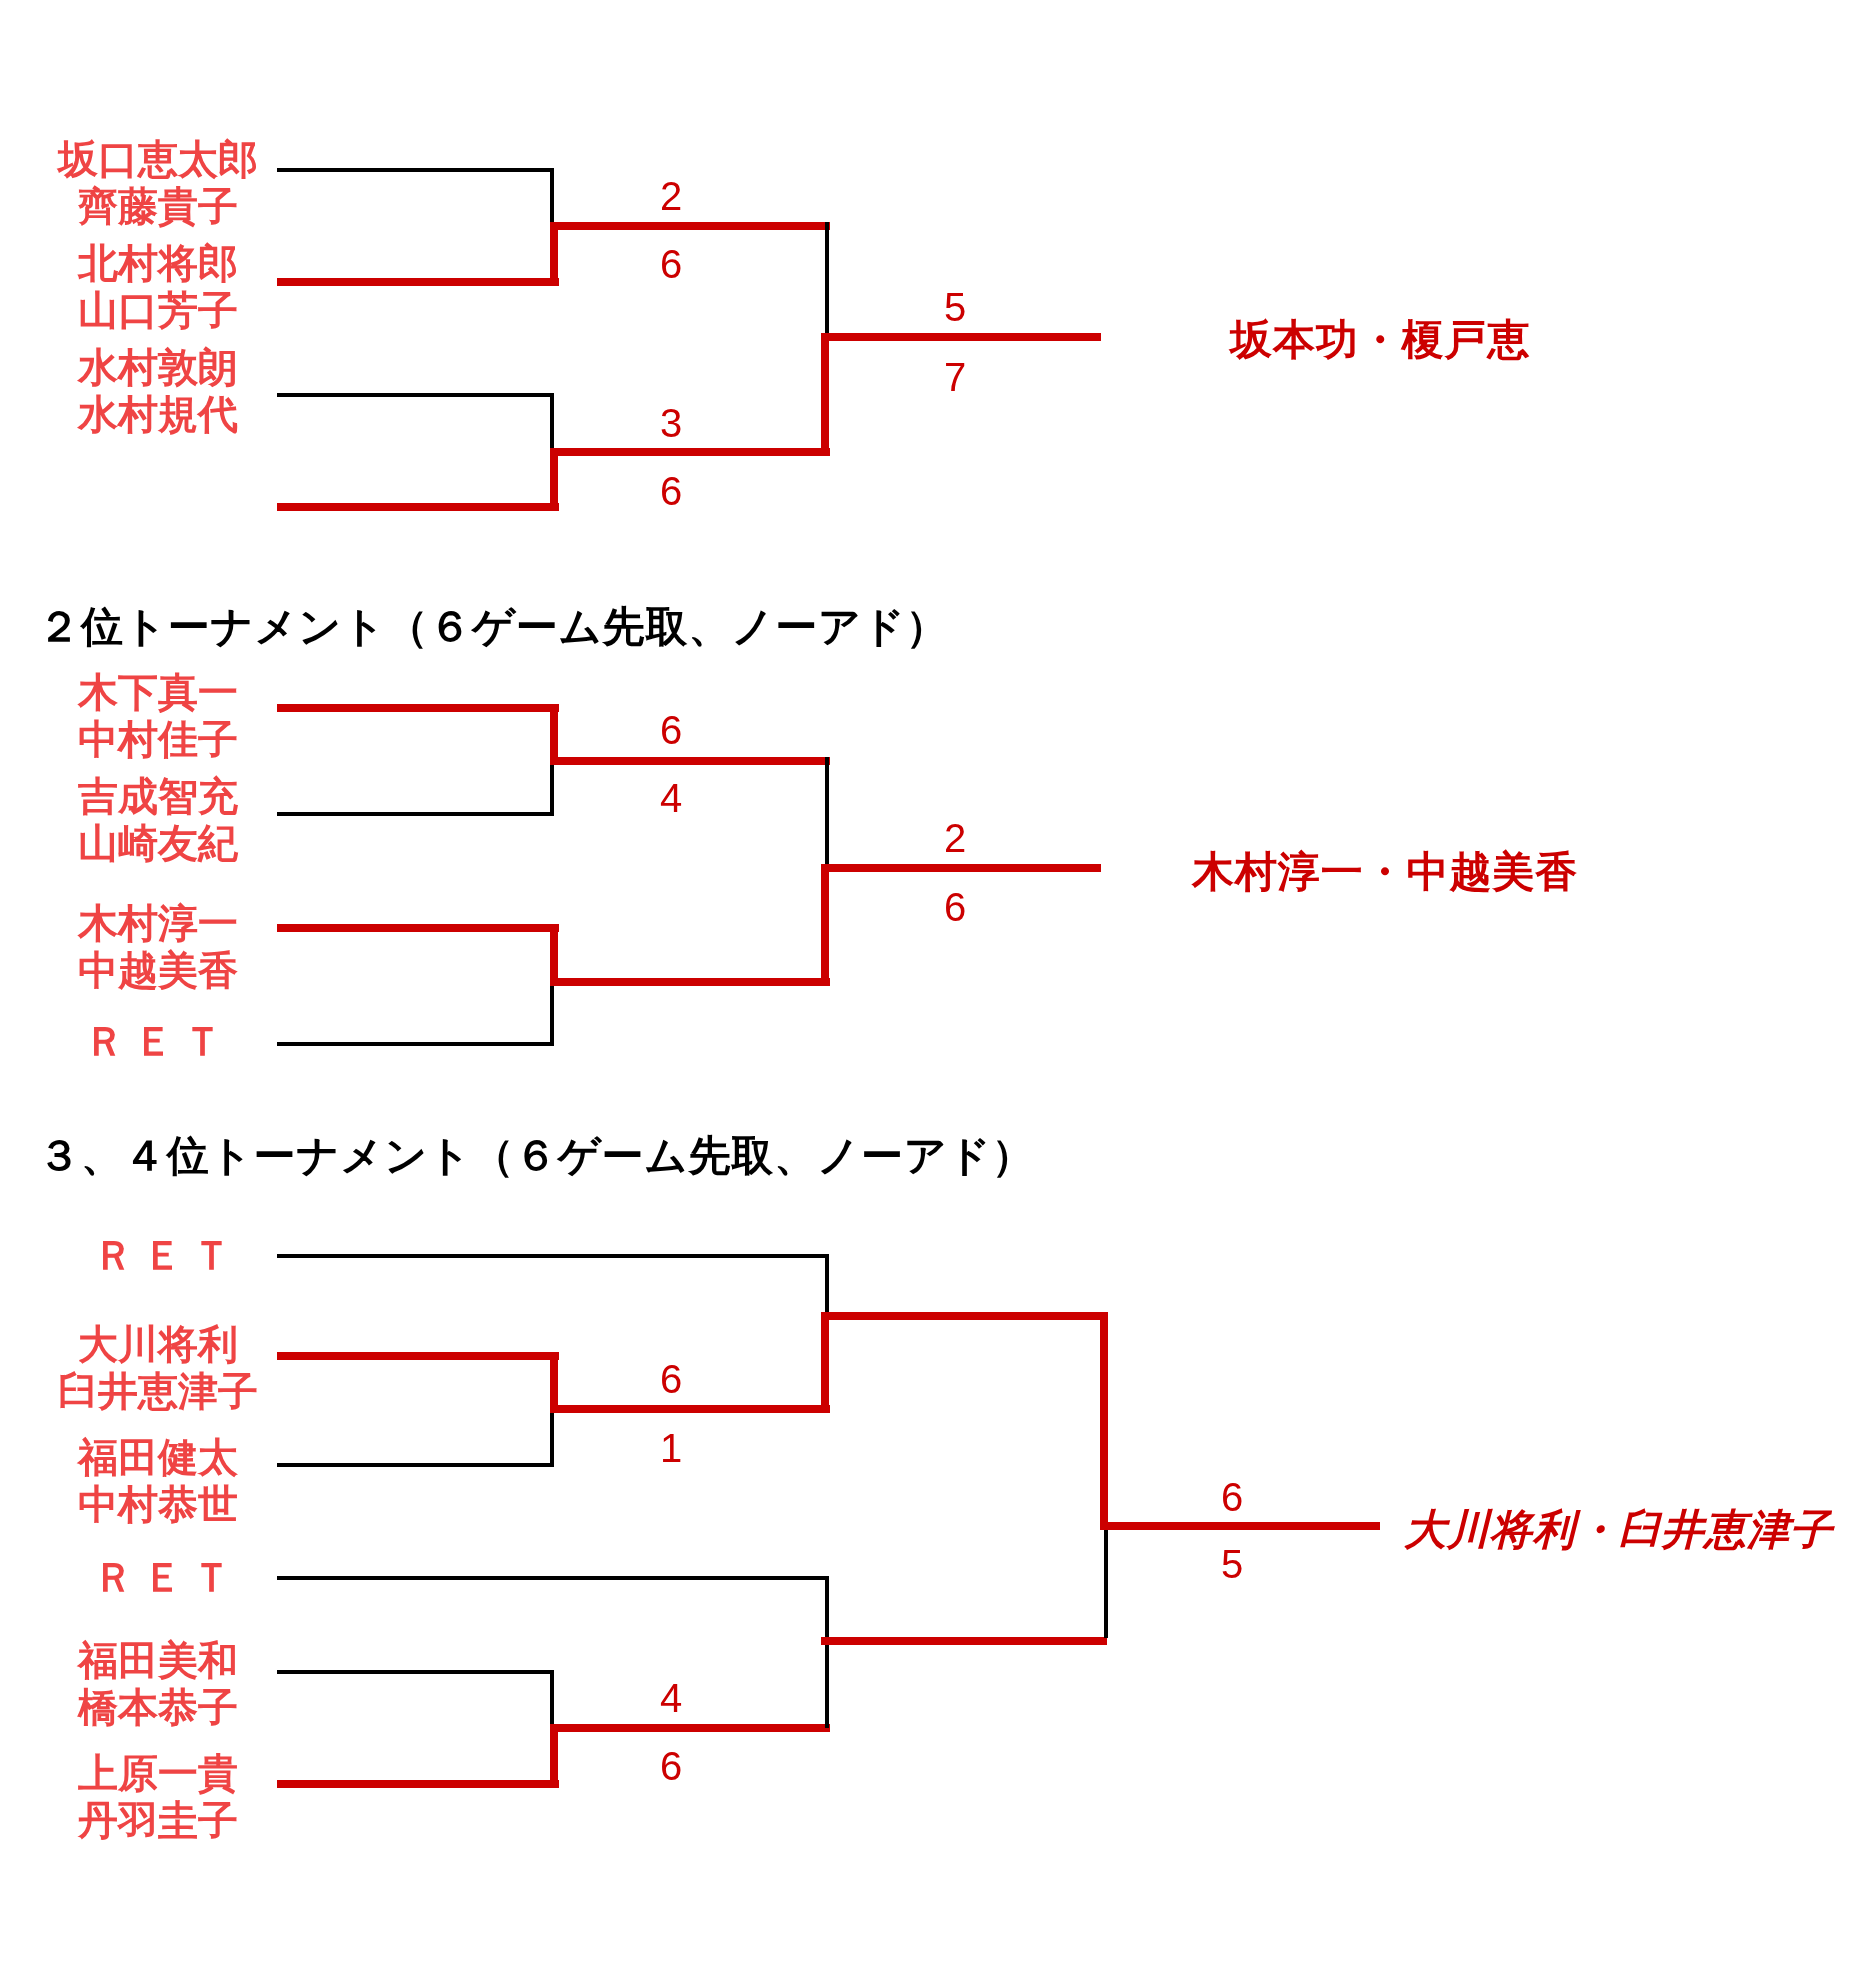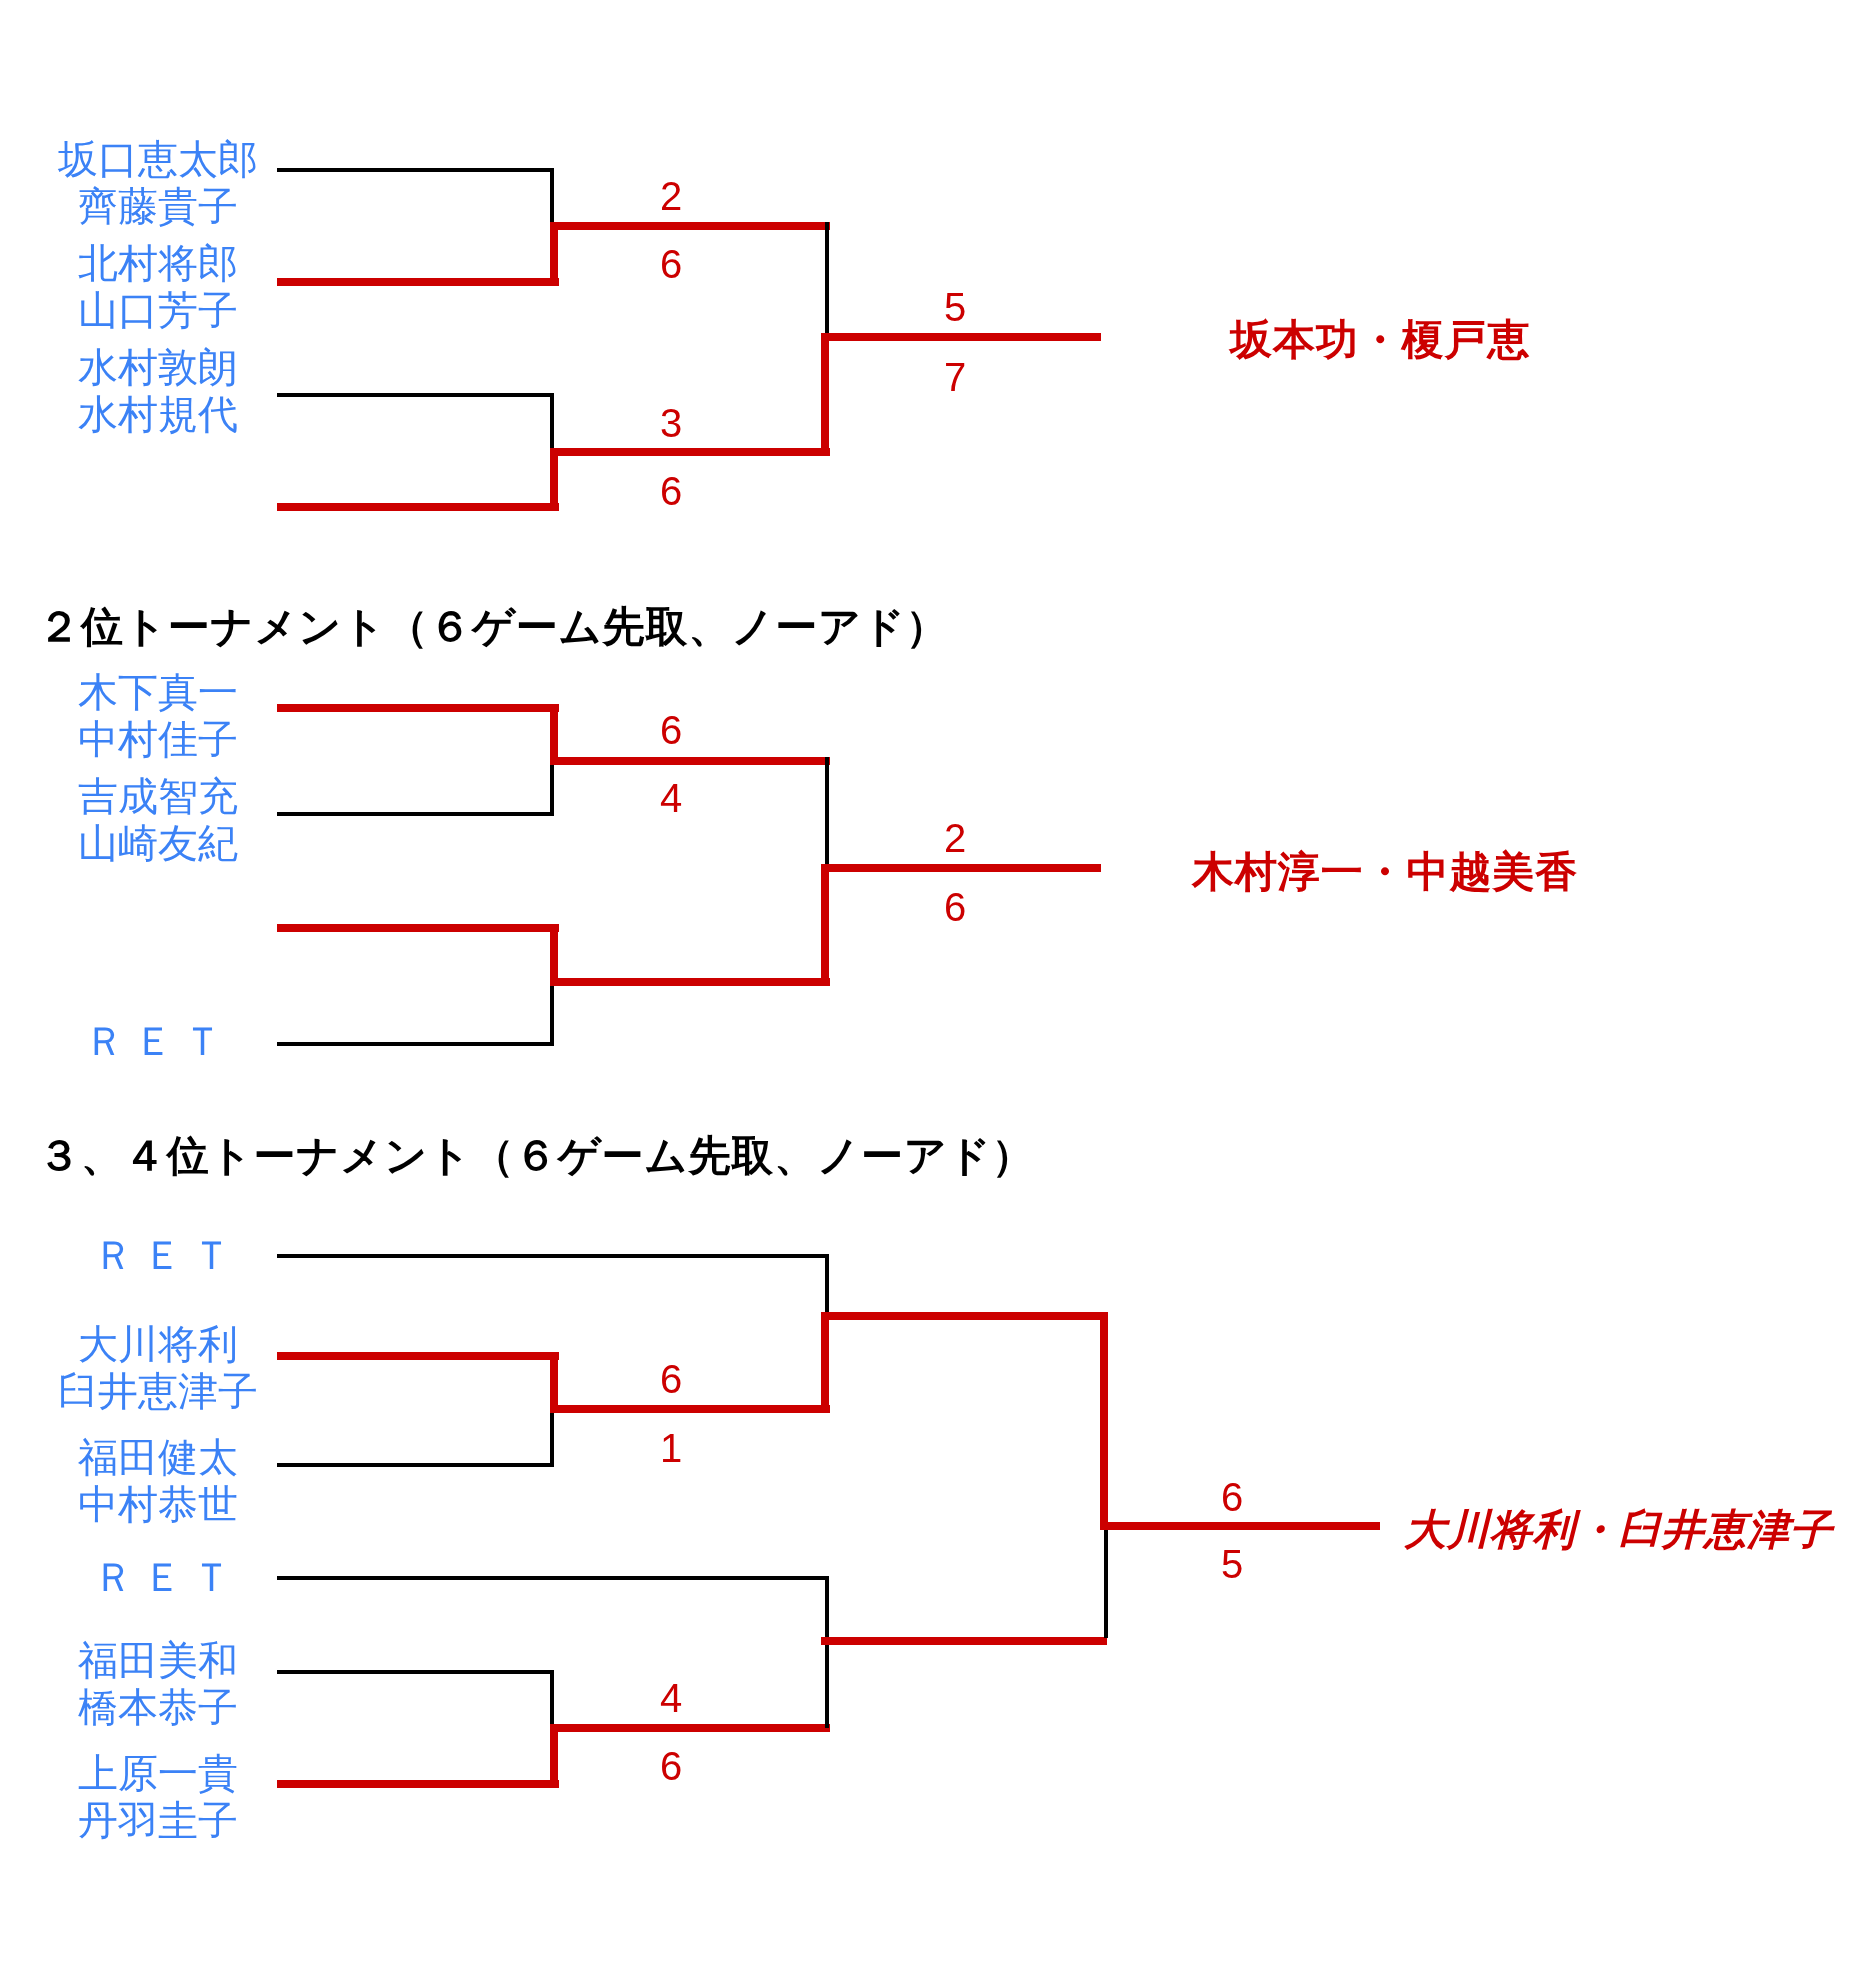--- a/index.html
+++ b/index.html
@@ -9,23 +9,23 @@
     color:#000;overflow:hidden;
   }
   .page{position:absolute;inset:0;}
 
   .heading{
     position:absolute;font-size:42px;font-weight:700;
     letter-spacing:0.9px;white-space:nowrap;color:#000;
   }
 
   .name{
-    position:absolute;font-size:40px;font-weight:400;
+    position:absolute;font-size:40px;font-weight:700;
     text-align:center;white-space:nowrap;line-height:1.18;
-    color:#3b82f6;
+    color:#ef4444;
   }
   .name .ln{display:block;}
   .ret{letter-spacing:9px;}
 
   .score{
     position:absolute;font-size:40px;font-weight:500;
     color:#cc0000;white-space:nowrap;text-align:center;
   }
 
   .winner{
@@ -86,20 +86,24 @@
 
   <div class="heading" style="left:38px;top:599px;">２位トーナメント（６ゲーム先取、ノーアド）</div>
 
   <div class="name" style="left:45px;top:669px;width:226px;">
     <span class="ln">木下真一</span>
     <span class="ln">中村佳子</span>
   </div>
   <div class="name" style="left:45px;top:773px;width:226px;">
     <span class="ln">吉成智充</span>
     <span class="ln">山崎友紀</span>
+  </div>
+  <div class="name" style="left:45px;top:900px;width:226px;">
+    <span class="ln">木村淳一</span>
+    <span class="ln">中越美香</span>
   </div>
   <div class="name ret" style="left:45px;top:1018px;width:226px;">
     <span class="ln">ＲＥＴ</span>
   </div>
 
   <div class="hline red" style="left:277px;top:704px;width:282px;"></div>
   <div class="hline" style="left:277px;top:812px;width:277px;"></div>
   <div class="vline" style="left:550px;top:704px;height:110px;"></div>
   <div class="vline red" style="left:550px;top:704px;height:58px;"></div>
   <div class="hline red" style="left:550px;top:757px;width:280px;"></div>

